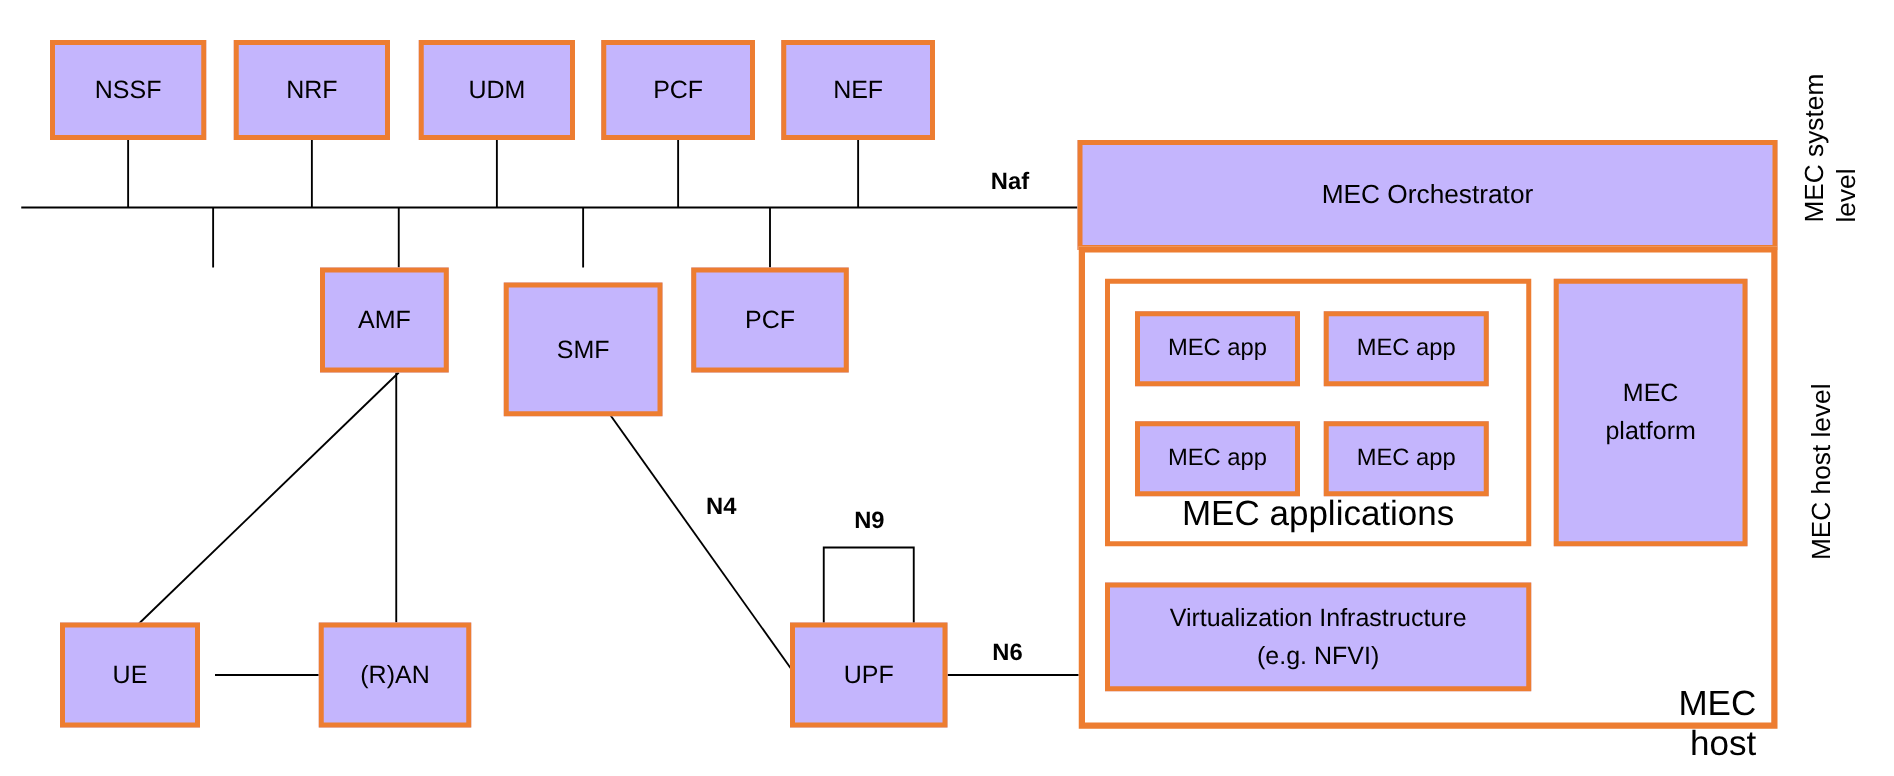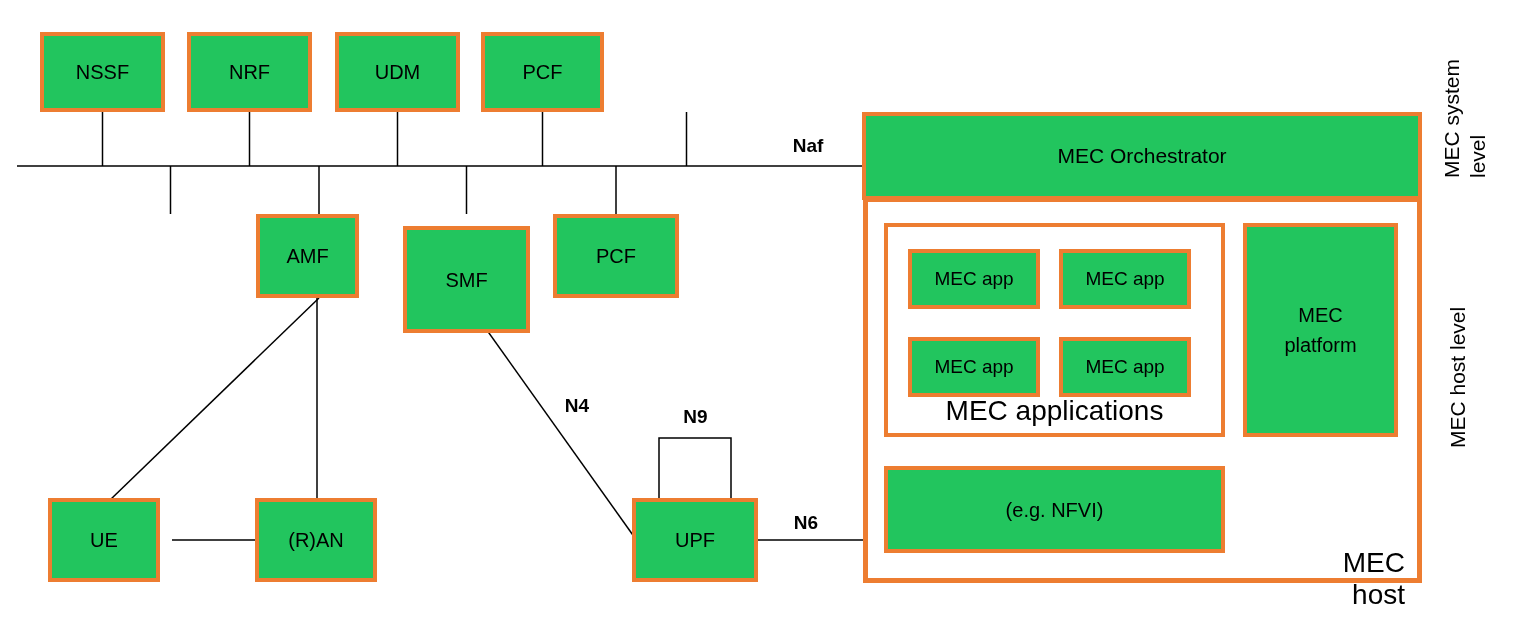--- a/index.html
+++ b/index.html
@@ -6,21 +6,21 @@
   html, body { margin: 0; padding: 0; background: #fff; }
   #canvas {
     position: relative; width: 1515px; height: 621px;
     font-family: "Liberation Sans", sans-serif; color: #000;
     overflow: hidden; background: #fff;
   }
   #wires { position: absolute; left: 0; top: 0; width: 1515px; height: 621px; }
   #wires line, #wires path { stroke: var(--line); stroke-width: 1.5; fill: none; }
   .node {
     position: absolute; box-sizing: border-box;
-    border: 4px solid var(--accent); background: #22c55e;
+    border: 4px solid var(--accent); background: #c4b5fd;
     display: flex; align-items: center; justify-content: center;
     font-size: 20px; line-height: 1.2; text-align: center;
   }
   .frame {
     position: absolute; box-sizing: border-box;
     border: 4px solid var(--accent); background: #fff;
   }
   .iface {
     position: absolute; font-size: 19px; font-weight: bold;
     text-align: center; line-height: 1;
@@ -59,20 +59,23 @@
     <span>NSSF</span>
   </div>
   <div class="node" style="left:187px; top:32px; width:125px; height:80px;">
     <span>NRF</span>
   </div>
   <div class="node" style="left:335px; top:32px; width:125px; height:80px;">
     <span>UDM</span>
   </div>
   <div class="node" style="left:481px; top:32px; width:123px; height:80px;">
     <span>PCF</span>
+  </div>
+  <div class="node" style="left:625px; top:32px; width:123px; height:80px;">
+    <span>NEF</span>
   </div>
 
   <div class="node" style="left:256px; top:214px; width:103px; height:84px;">
     <span>AMF</span>
   </div>
   <div class="node" style="left:403px; top:226px; width:127px; height:107px;">
     <span>SMF</span>
   </div>
   <div class="node" style="left:553px; top:214px; width:126px; height:84px;">
     <span>PCF</span>
@@ -114,20 +117,21 @@
   </div>
   <div class="node" style="left:1059px; top:337px; width:132px; height:60px; font-size:19px;">
     <span>MEC app</span>
   </div>
 
   <div class="node" style="left:1243px; top:223px; width:155px; height:214px;">
     <span style="display:inline-block; width:100px; line-height:1.5;">MEC platform</span>
   </div>
 
   <div class="node" style="left:884px; top:466px; width:341px; height:87px; flex-direction:column; line-height:1.5;">
+    <span>Virtualization Infrastructure</span>
     <span>(e.g. NFVI)</span>
   </div>
 
   <div class="caption" style="left:1285px; top:547px; width:120px; text-align:right;">MEC host</div>
 
   <div class="rot" style="left:1402px; top:89px; width:126px; height:52px; line-height:26px;">MEC system level</div>
   <div class="rot" style="left:1383px; top:360px; width:150px; height:26px; line-height:26px; white-space:nowrap;">MEC host level</div>
 
 </div>
 

